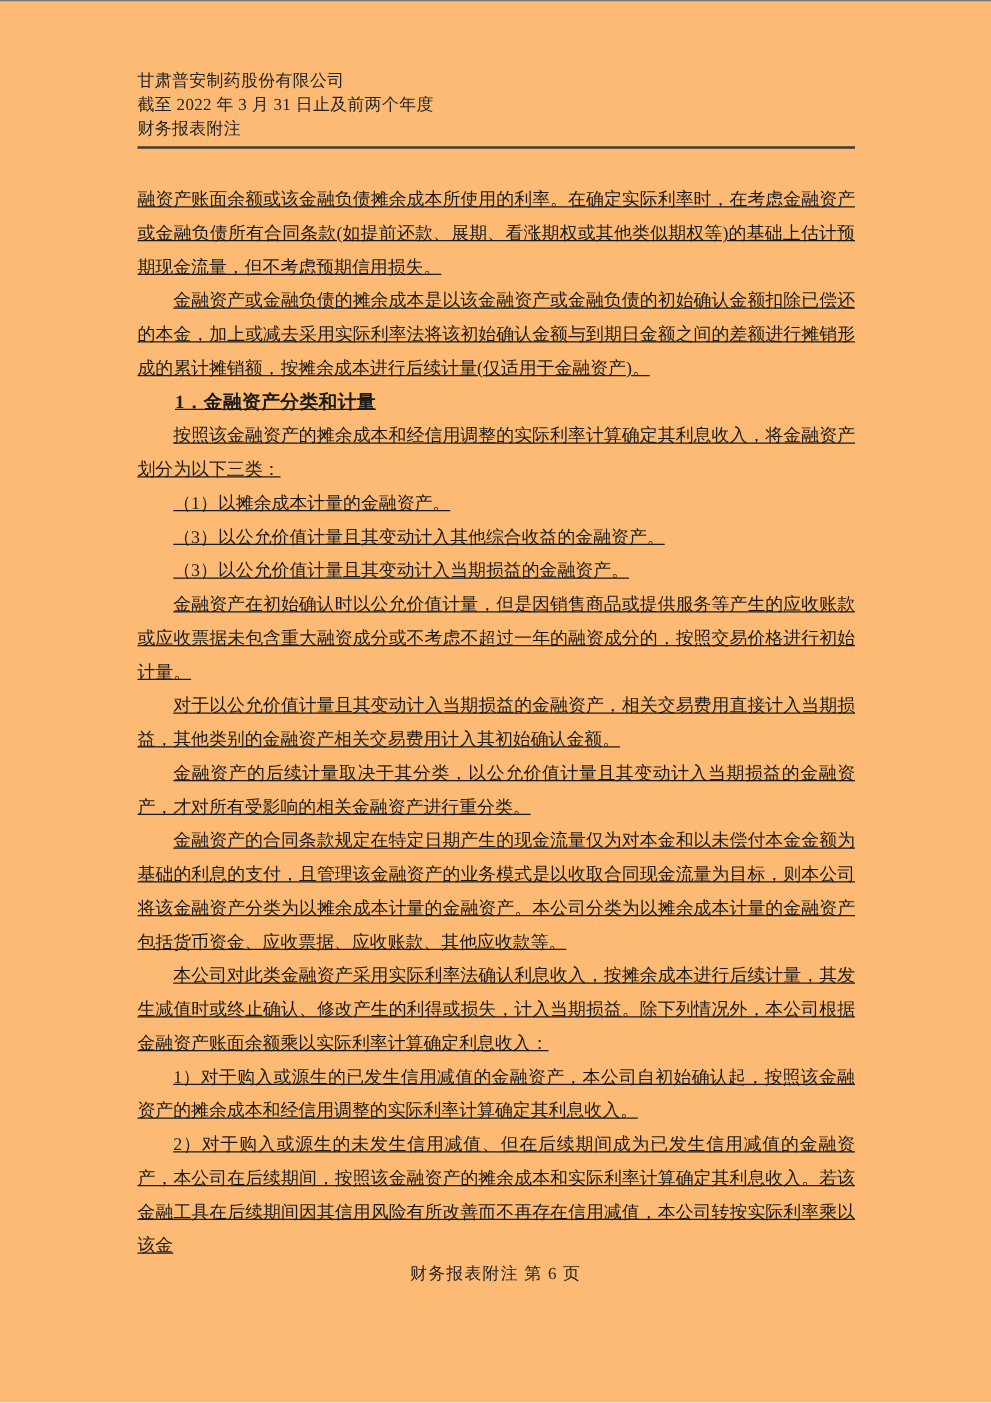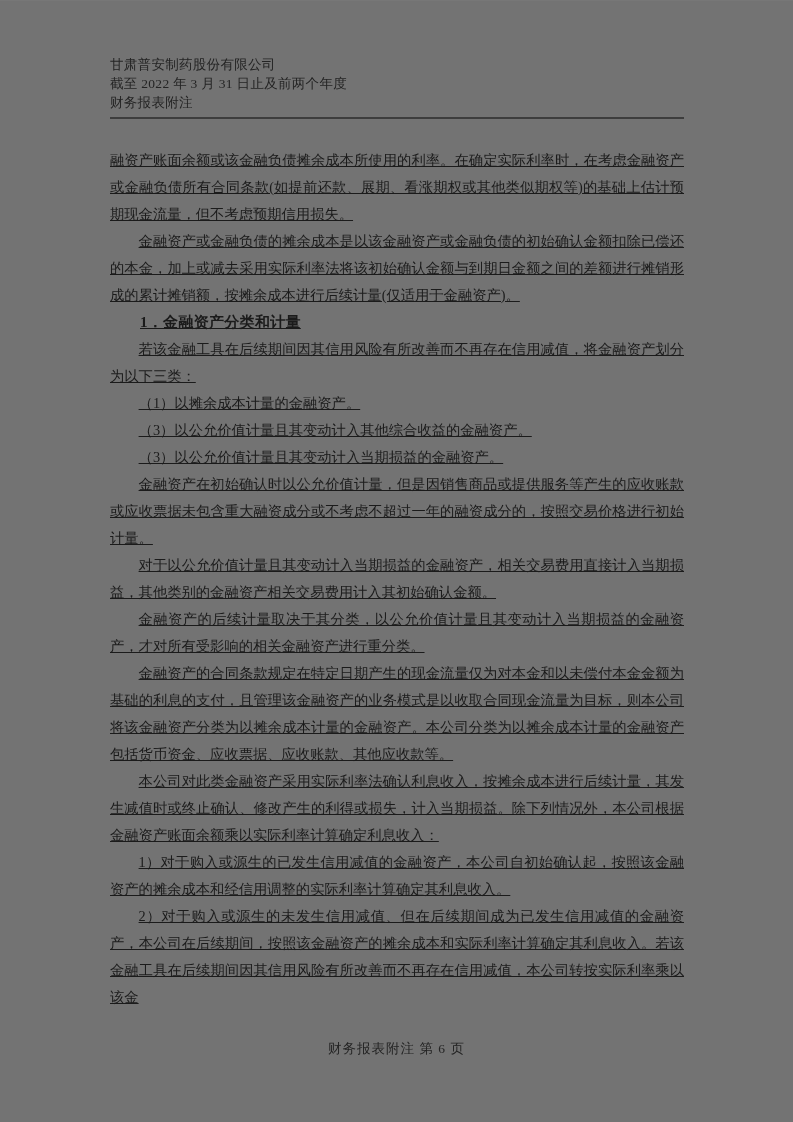--- a/index.html
+++ b/index.html
@@ -5,21 +5,21 @@
   html, body {
     margin: 0;
     padding: 0;
     background: #ffffff;
   }
   .page {
     position: relative;
     width: 793px;
     height: 1122px;
     margin: 0;
-    background: #737373;
+    background: #fdba74;
     box-sizing: border-box;
     padding: 54px 109px 0 110px;
     border-top: 1px solid #777777;
     overflow: hidden;
     font-family: "Liberation Serif", "DejaVu Serif", serif;
     color: #1b1b1b;
   }
   .header p {
     margin: 0;
     font-size: 13.5px;
@@ -48,21 +48,21 @@
   .doc-body p.indent {
     text-indent: 2em;
   }
   .doc-body p.heading {
     font-weight: bold;
     font-size: 15px;
     letter-spacing: 0.3px;
   }
   .footer {
     position: absolute;
-    top: 1038px;
+    top: 1008px;
     left: 0;
     width: 100%;
     text-align: center;
     font-size: 13.5px;
     line-height: 19px;
     color: #242424;
     letter-spacing: 1px;
   }
 </style>
 </head>
@@ -76,21 +76,21 @@
     <p>财务报表附注</p>
   </div>
 
   <hr class="header-rule">
 
   <div class="doc-body">
 
   <p class="">融资产账面余额或该金融负债摊余成本所使用的利率。在确定实际利率时，在考虑金融资产或金融负债所有合同条款(如提前还款、展期、看涨期权或其他类似期权等)的基础上估计预期现金流量，但不考虑预期信用损失。</p>
       <p class="indent">金融资产或金融负债的摊余成本是以该金融资产或金融负债的初始确认金额扣除已偿还的本金，加上或减去采用实际利率法将该初始确认金额与到期日金额之间的差额进行摊销形成的累计摊销额，按摊余成本进行后续计量(仅适用于金融资产)。</p>
       <p class="indent heading">1．金融资产分类和计量</p>
-      <p class="indent">若该金融工具在后续期间因其信用风险有所改善而不再存在信用减值，将金融资产划分为以下三类：</p>
+      <p class="indent">按照该金融资产的摊余成本和经信用调整的实际利率计算确定其利息收入，将金融资产划分为以下三类：</p>
       <p class="indent">（1）以摊余成本计量的金融资产。</p>
       <p class="indent">（3）以公允价值计量且其变动计入其他综合收益的金融资产。</p>
       <p class="indent">（3）以公允价值计量且其变动计入当期损益的金融资产。</p>
       <p class="indent">金融资产在初始确认时以公允价值计量，但是因销售商品或提供服务等产生的应收账款或应收票据未包含重大融资成分或不考虑不超过一年的融资成分的，按照交易价格进行初始计量。</p>
       <p class="indent">对于以公允价值计量且其变动计入当期损益的金融资产，相关交易费用直接计入当期损益，其他类别的金融资产相关交易费用计入其初始确认金额。</p>
       <p class="indent">金融资产的后续计量取决于其分类，以公允价值计量且其变动计入当期损益的金融资产，才对所有受影响的相关金融资产进行重分类。</p>
       <p class="indent">金融资产的合同条款规定在特定日期产生的现金流量仅为对本金和以未偿付本金金额为基础的利息的支付，且管理该金融资产的业务模式是以收取合同现金流量为目标，则本公司将该金融资产分类为以摊余成本计量的金融资产。本公司分类为以摊余成本计量的金融资产包括货币资金、应收票据、应收账款、其他应收款等。</p>
       <p class="indent">本公司对此类金融资产采用实际利率法确认利息收入，按摊余成本进行后续计量，其发生减值时或终止确认、修改产生的利得或损失，计入当期损益。除下列情况外，本公司根据金融资产账面余额乘以实际利率计算确定利息收入：</p>
       <p class="indent">1）对于购入或源生的已发生信用减值的金融资产，本公司自初始确认起，按照该金融资产的摊余成本和经信用调整的实际利率计算确定其利息收入。</p>
       <p class="indent">2）对于购入或源生的未发生信用减值、但在后续期间成为已发生信用减值的金融资产，本公司在后续期间，按照该金融资产的摊余成本和实际利率计算确定其利息收入。若该金融工具在后续期间因其信用风险有所改善而不再存在信用减值，本公司转按实际利率乘以该金</p>

